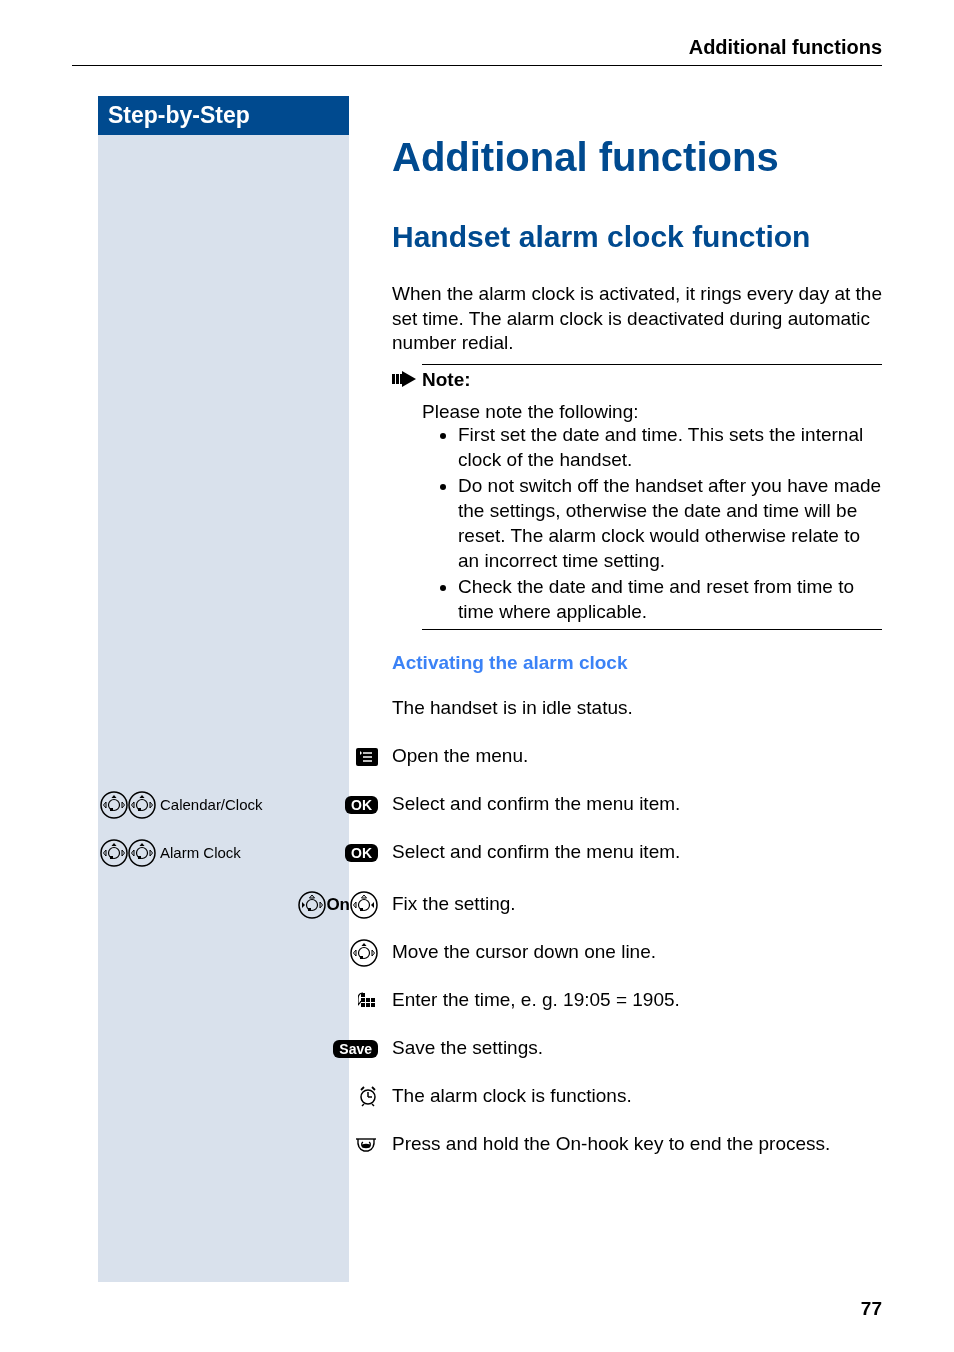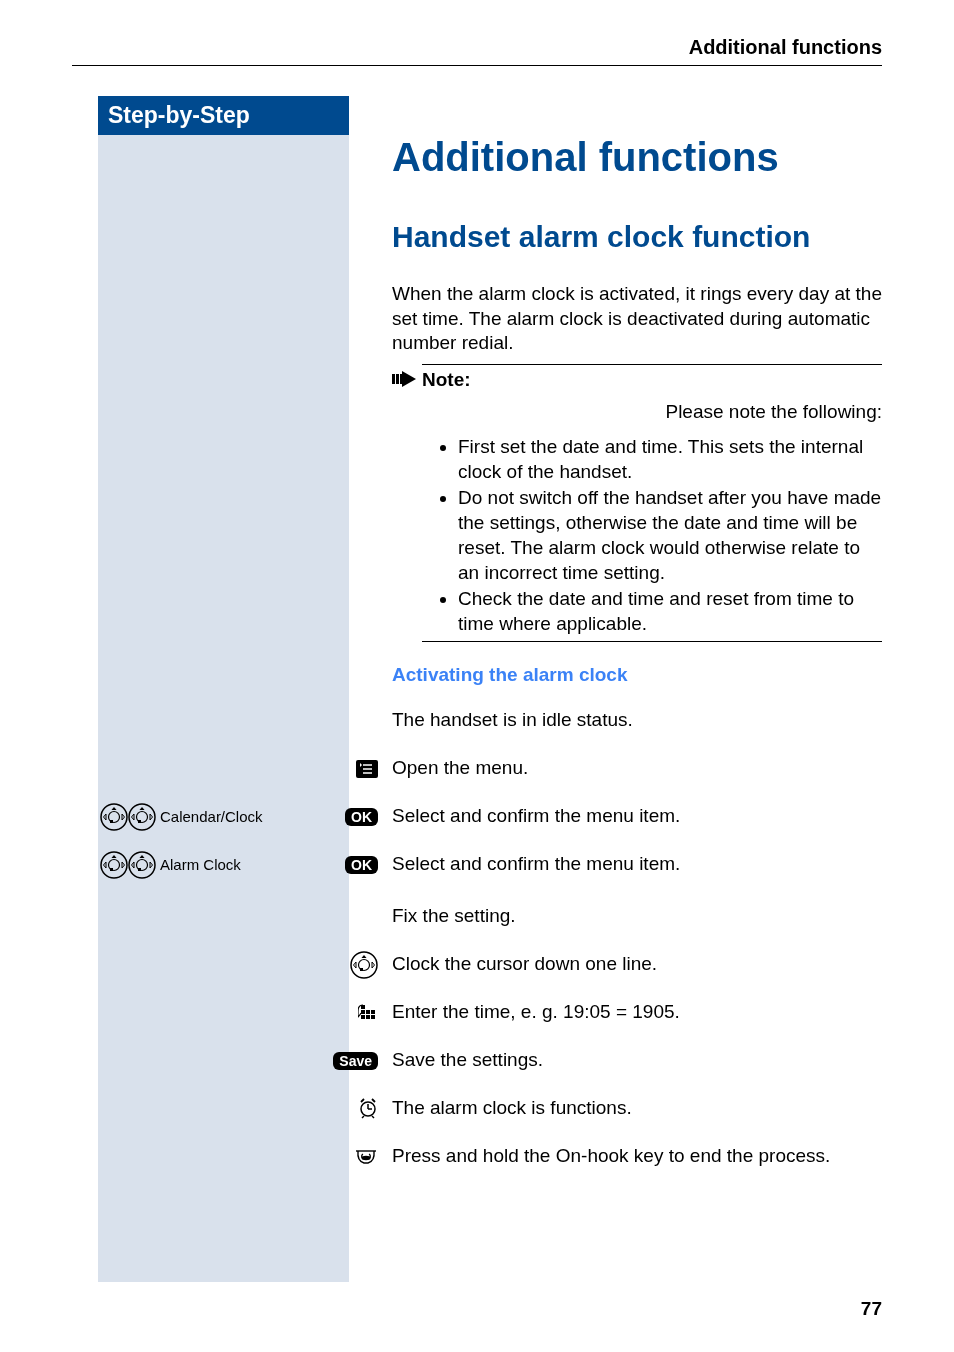--- a/index.html
+++ b/index.html
@@ -66,21 +66,21 @@
   .body-text {
     font-size: 19px;
     line-height: 1.3;
     margin-bottom: 8px;
   }
   .note-rule { border-top: 1px solid #000; margin: 2px 0 4px 30px; }
   .note-block { display: flex; margin-top: 4px; }
   .note-icon-col { width: 30px; flex: 0 0 30px; padding-top: 2px; }
   .note-content { flex: 1; }
   .note-title { font-weight: bold; font-size: 19px; margin-bottom: 10px; }
-  .note-lead { font-size: 19px; margin-bottom: 12px; text-align: right; }
+  .note-lead { font-size: 19px; margin-bottom: 0; }
   .note-list { list-style: disc; padding-left: 36px; font-size: 19px; line-height: 1.3; }
   .note-list li { margin-bottom: 2px; }
   h3 {
     color: #3b82f6;
     font-family: Arial, sans-serif;
     font-weight: bold;
     font-size: 19px;
     margin-top: 22px;
     margin-bottom: 18px;
   }
@@ -274,30 +274,39 @@
       <svg class="nav-icon">
           <use href="#navpad"></use>
         </svg>
       <span class="sidebar-label">Alarm Clock</span>
       <span class="ok-btn">OK</span>
     </div>
     <div class="step-right">Select and confirm the menu item.</div>
   </div>
 
   <div class="step-row" style="margin-top:18px">
+    <div class="step-left">
+      <svg class="nav-icon">
+          <use href="#navpad-left"></use>
+        </svg>
+      <span class="on-label">On</span>
+      <svg class="nav-icon">
+          <use href="#navpad-right"></use>
+        </svg>
+    </div>
     <div class="step-right">Fix the setting.</div>
   </div>
 
   <div class="step-row">
     <div class="step-left">
       <svg class="nav-icon">
           <use href="#navpad"></use>
         </svg>
     </div>
-    <div class="step-right">Clock the cursor down one line.</div>
+    <div class="step-right">Move the cursor down one line.</div>
   </div>
 
   <div class="step-row">
     <div class="step-left">
       <svg width="20" height="20">
           <use href="#keypad"></use>
         </svg>
     </div>
     <div class="step-right">Enter the time, e. g. 19:05 = 1905.</div>
   </div>

